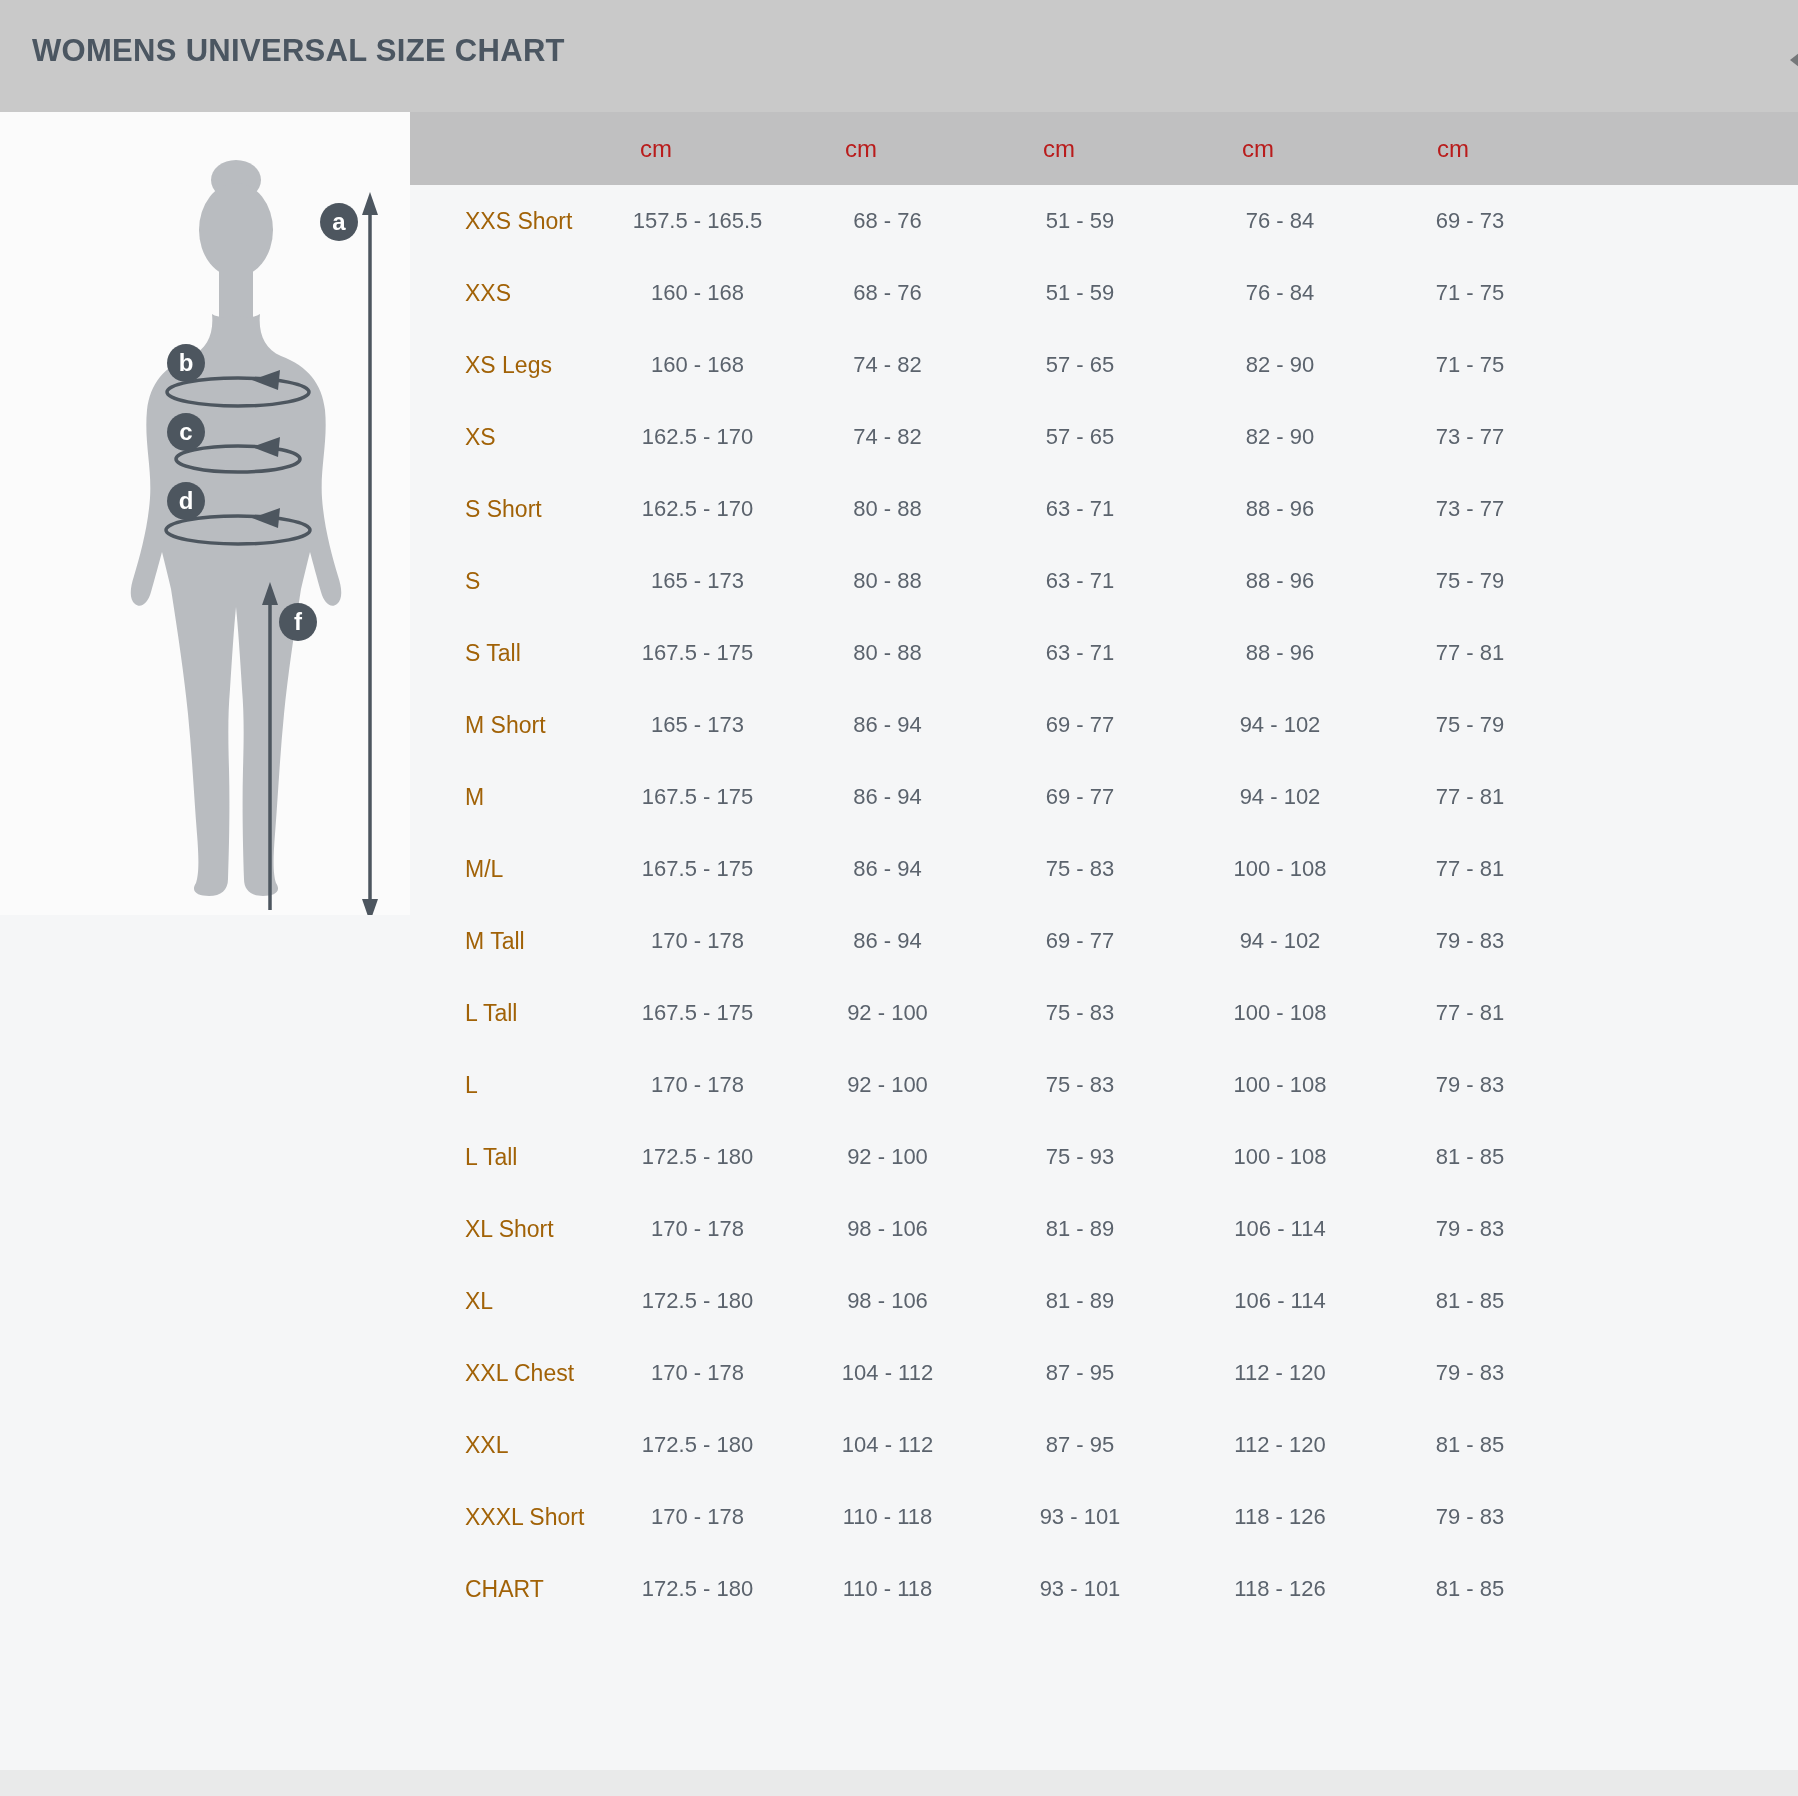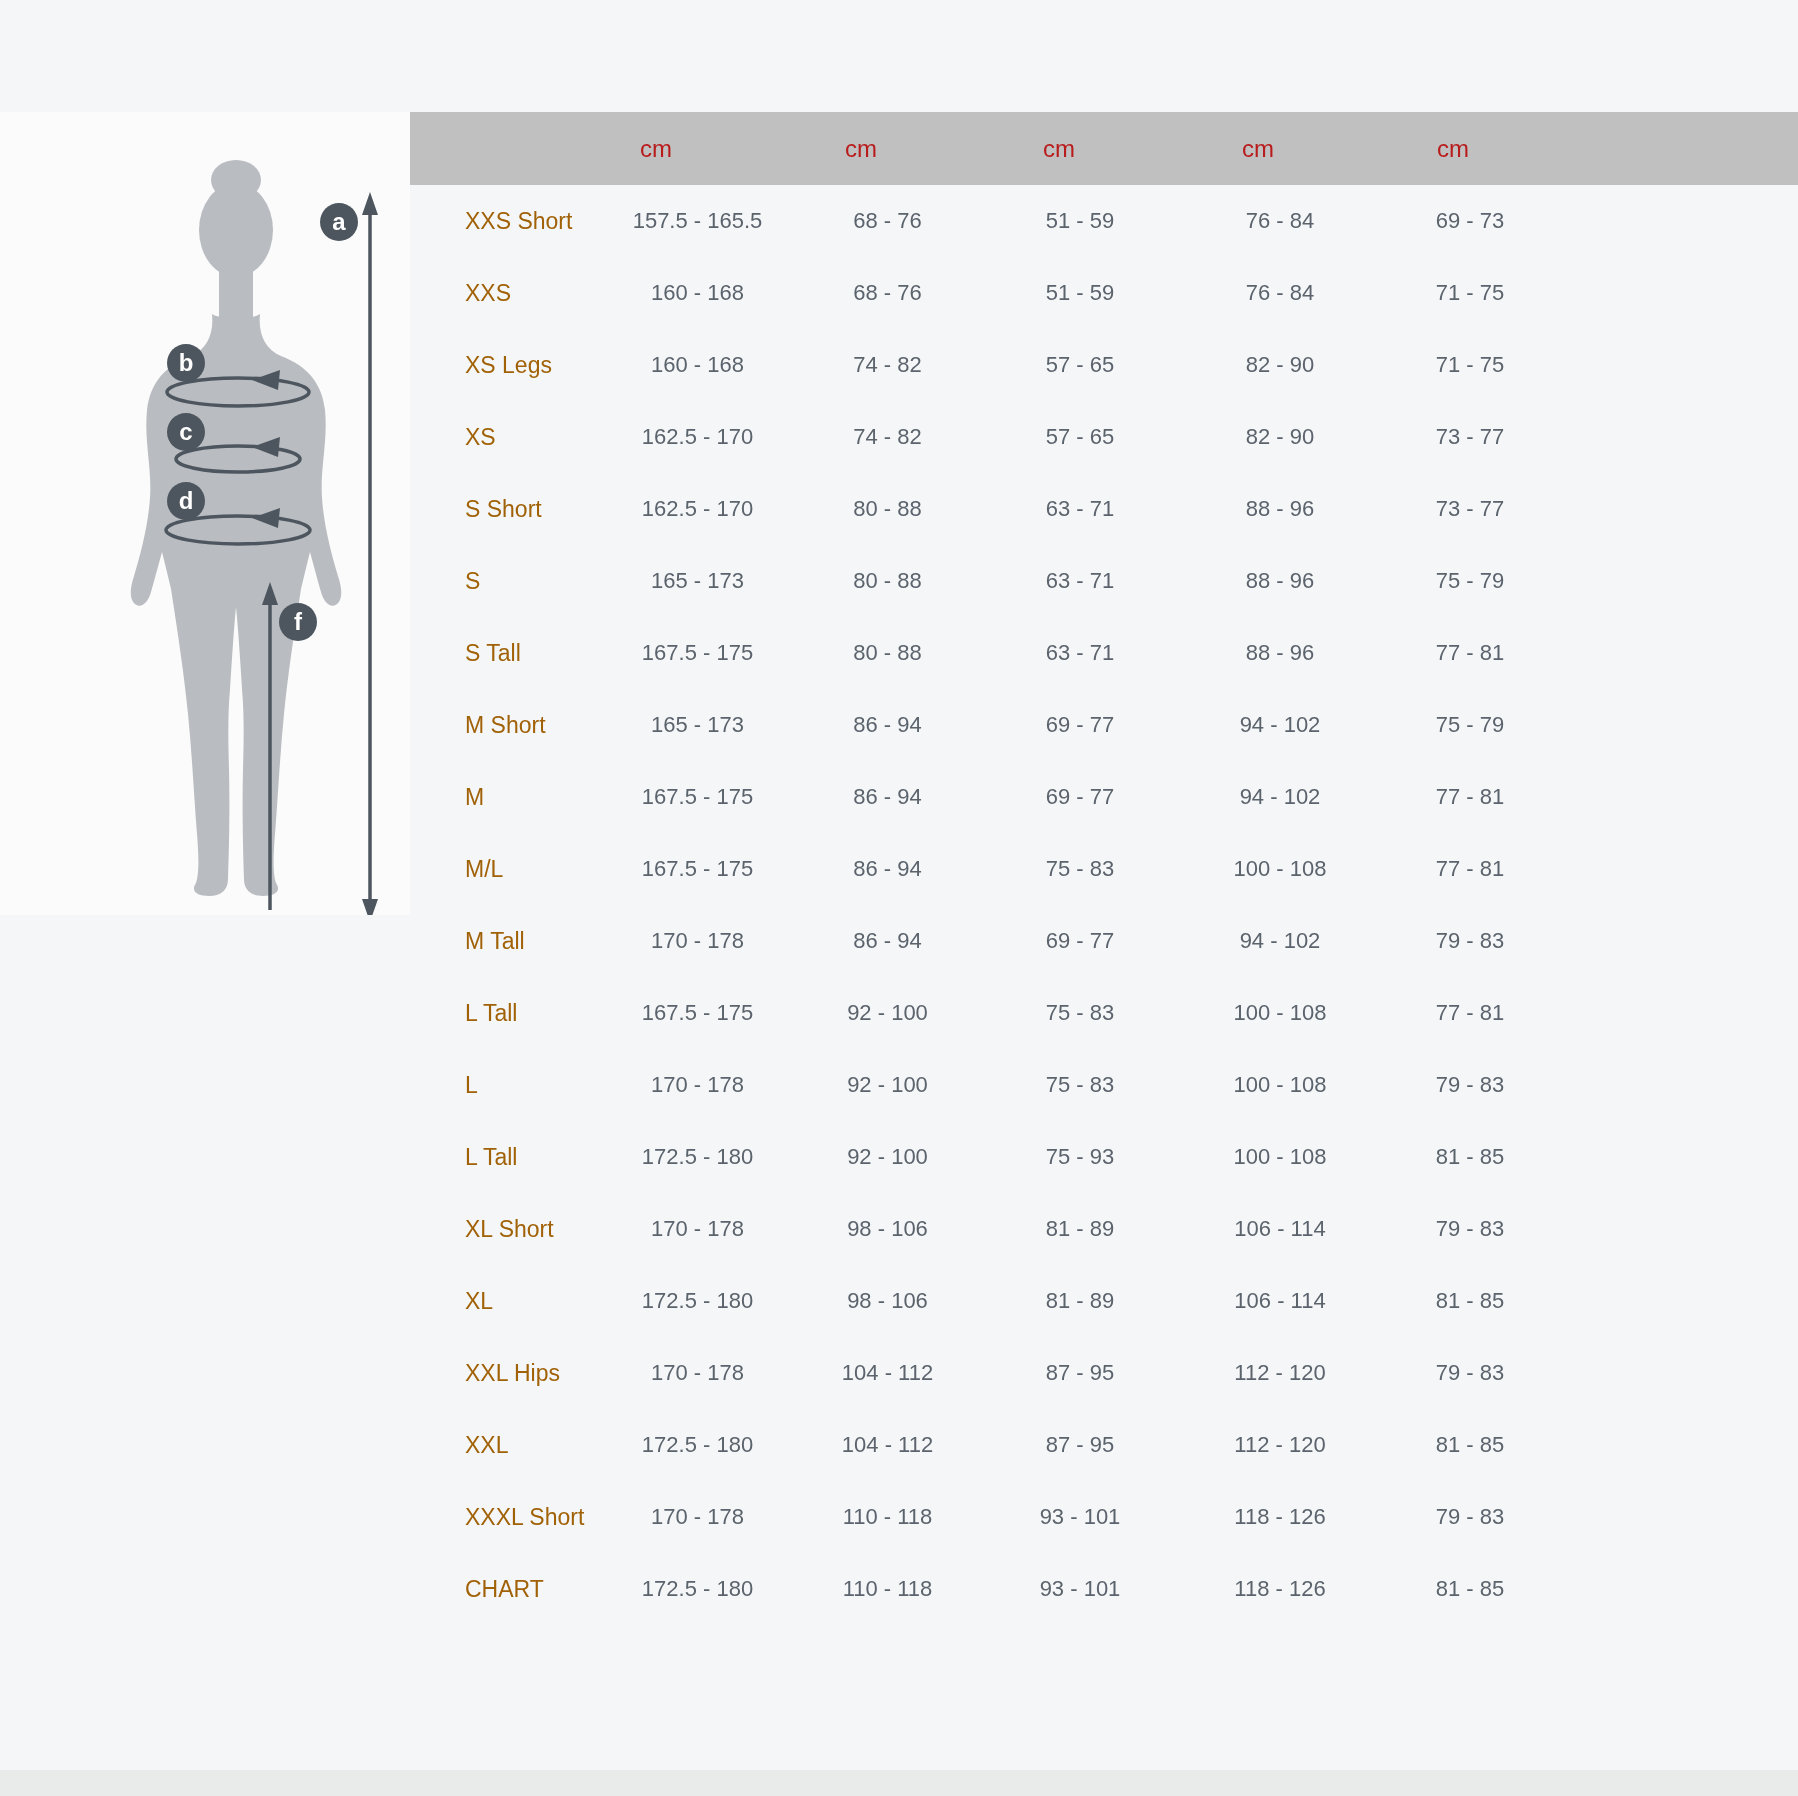--- a/index.html
+++ b/index.html
@@ -36,20 +36,24 @@
   .cell{font-size:22px;color:#5b636d;text-align:center;}
   .cell.size{text-align:left;padding-left:55px;font-size:23px;color:#a16207;}
 
   .bottom-strip{position:absolute;left:0;bottom:0;width:100%;height:26px;background:#e9eaea;}
 </style>
 </head>
 <body>
 
 <div class="screen">
 
+  <div class="titlebar">
+    <div class="title">WOMENS UNIVERSAL SIZE CHART</div>
+    <div class="edge-arrow"></div>
+  </div>
 
   <div class="figure-panel">
     <svg viewBox="0 0 410 803" width="410" height="803" xmlns="http://www.w3.org/2000/svg">
       <g fill="#b9bcc0">
         <ellipse cx="236" cy="68" rx="25" ry="20"></ellipse>
         <ellipse cx="236" cy="118" rx="37" ry="47"></ellipse>
         <rect x="219" y="148" width="34" height="60"></rect>
         <path d="M235,203
           C228,206 218,206 212,202 C214,222 207,237 191,244
           C164,254 150,272 147,298 C144,330 152,356 150,386
@@ -284,21 +288,21 @@
     <div class="cell size">XL</div>
     <div class="cell">172.5 - 180</div>
     <div class="cell">98 - 106</div>
     <div class="cell">81 - 89</div>
     <div class="cell">106 - 114</div>
     <div class="cell">81 - 85</div>
     <div class="cell"></div>
   </div>
 
   <div class="grid-row row">
-    <div class="cell size">XXL Hips</div>
+    <div class="cell size">XXL Chest</div>
     <div class="cell">170 - 178</div>
     <div class="cell">104 - 112</div>
     <div class="cell">87 - 95</div>
     <div class="cell">112 - 120</div>
     <div class="cell">79 - 83</div>
     <div class="cell"></div>
   </div>
 
   <div class="grid-row row">
     <div class="cell size">XXL</div>

